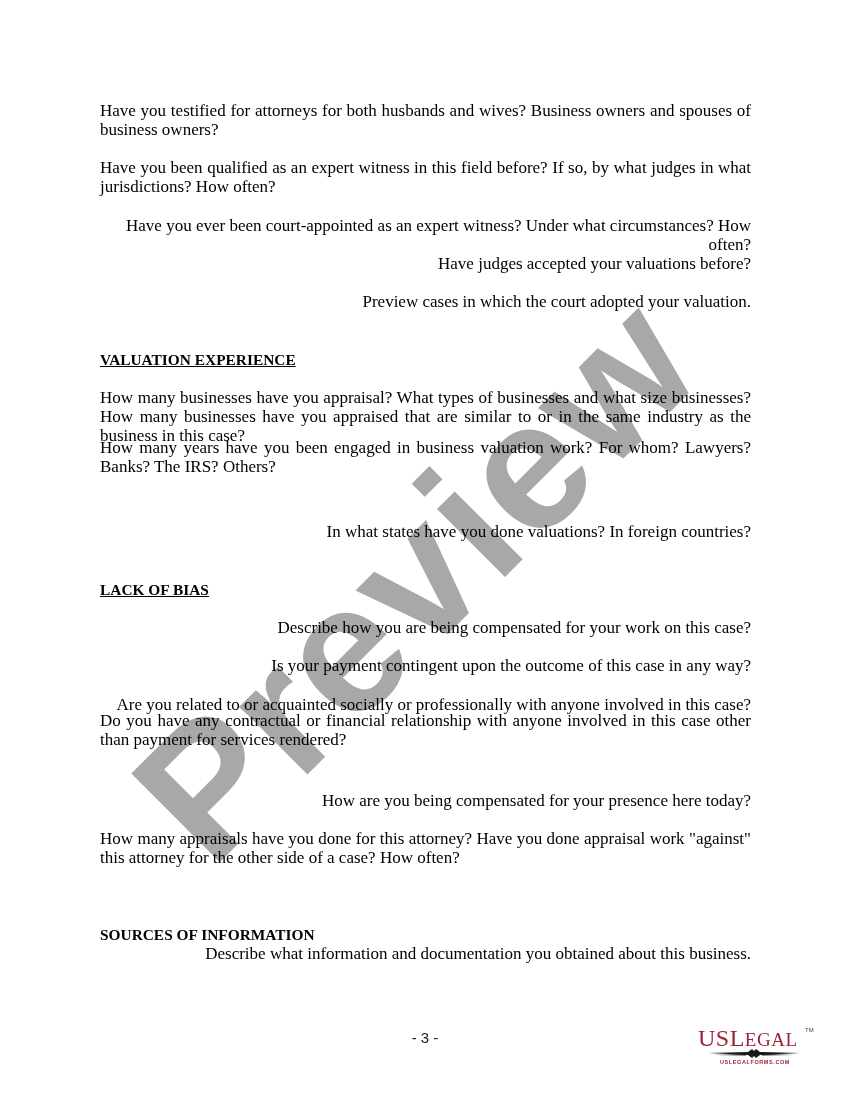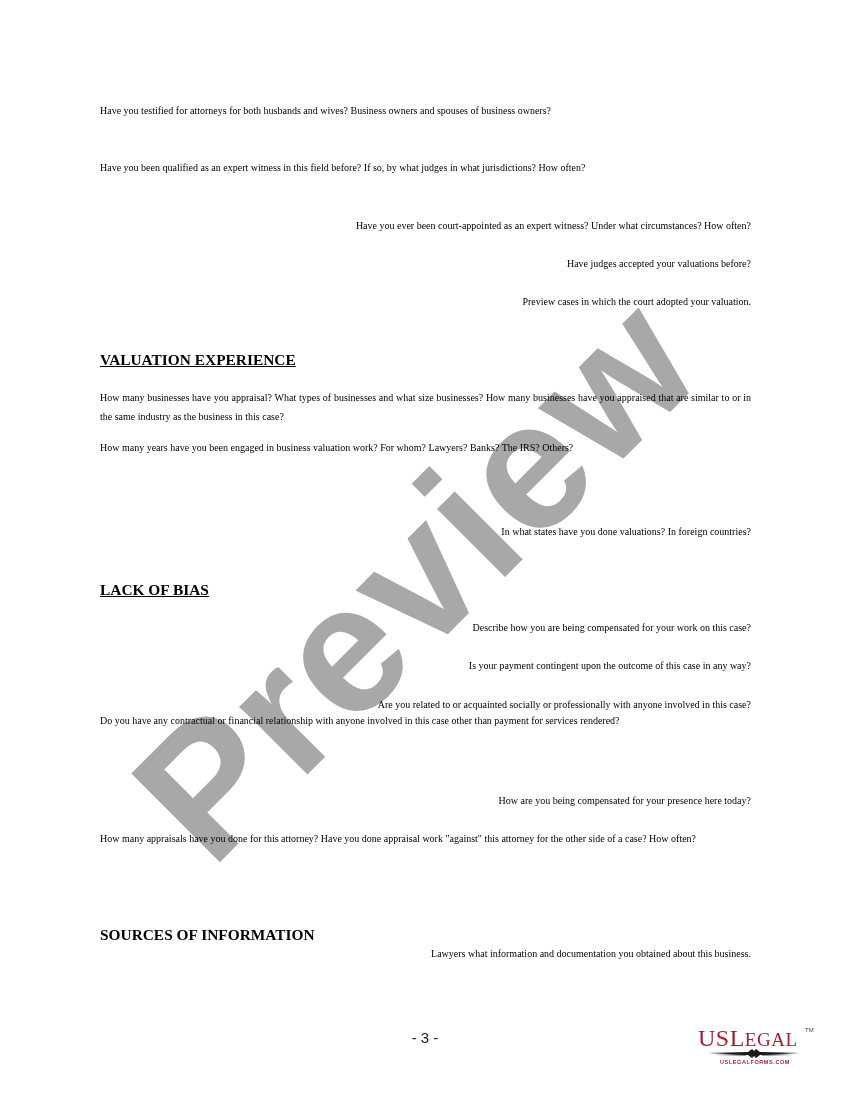--- a/index.html
+++ b/index.html
@@ -33,21 +33,21 @@
       position: absolute;
       left: 100px;
       top: 0;
       width: 651px;
       z-index: 1;
     }
     .p {
       position: absolute;
       left: 0;
       width: 651px;
-      font-size: 10px;
+      font-size: 17px;
       line-height: 19px;
       text-align: justify;
       margin: 0;
     }
     .p.nojust { text-align: right; }
     .heading {
       position: absolute;
       left: 0;
       font-size: 15.4px;
       font-weight: bold;
@@ -133,21 +133,21 @@
 
   <h2 class="heading u" style="top:580px">LACK OF BIAS</h2>
   <p class="p nojust" style="top:618px">Describe how you are being compensated for your work on this case?</p>
   <p class="p nojust" style="top:656px">Is your payment contingent upon the outcome of this case in any way?</p>
   <p class="p nojust" style="top:695px">Are you related to or acquainted socially or professionally with anyone involved in this case?</p>
   <p class="p" style="top:711px">Do you have any contractual or financial relationship with anyone involved in this case other than payment for services rendered?</p>
   <p class="p nojust" style="top:791px">How are you being compensated for your presence here today?</p>
   <p class="p" style="top:829px">How many appraisals have you done for this attorney?  Have you done appraisal work "against" this attorney for the other side of a case?  How often?</p>
 
   <h2 class="heading" style="top:925px">SOURCES OF INFORMATION</h2>
-  <p class="p nojust" style="top:944px">Lawyers what information and documentation you obtained about this business.</p>
+  <p class="p nojust" style="top:944px">Describe what information and documentation you obtained about this business.</p>
 </div>
 
 <div class="page-number">- 3 -</div>
 
 <div class="logo">
   <div class="logo-word">
     <span>USL</span><span class="small">EGAL</span>
   </div>
   <span class="logo-tm">TM</span>
   <svg class="logo-eagle" viewBox="0 0 92 10" xmlns="http://www.w3.org/2000/svg">

